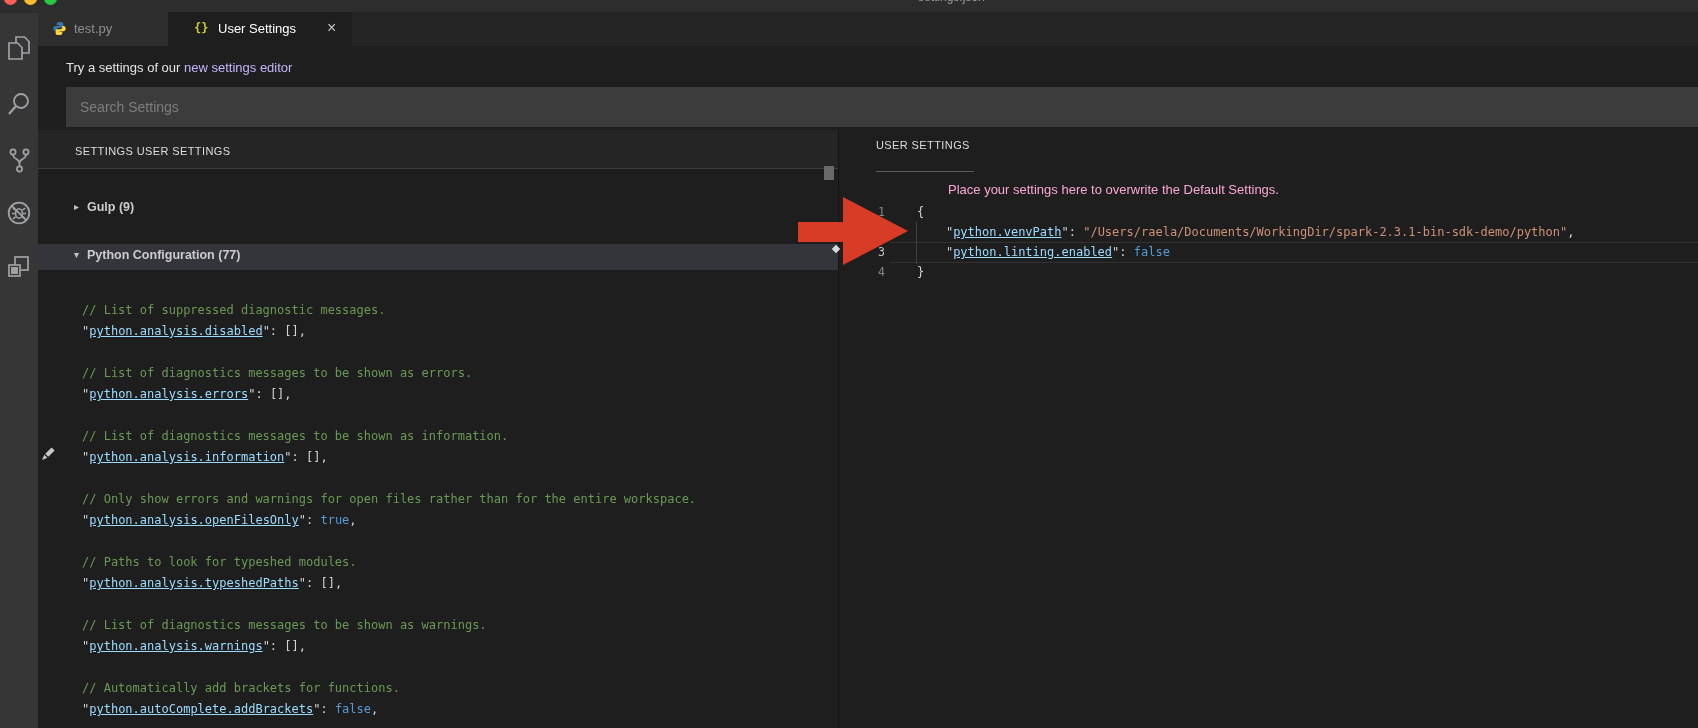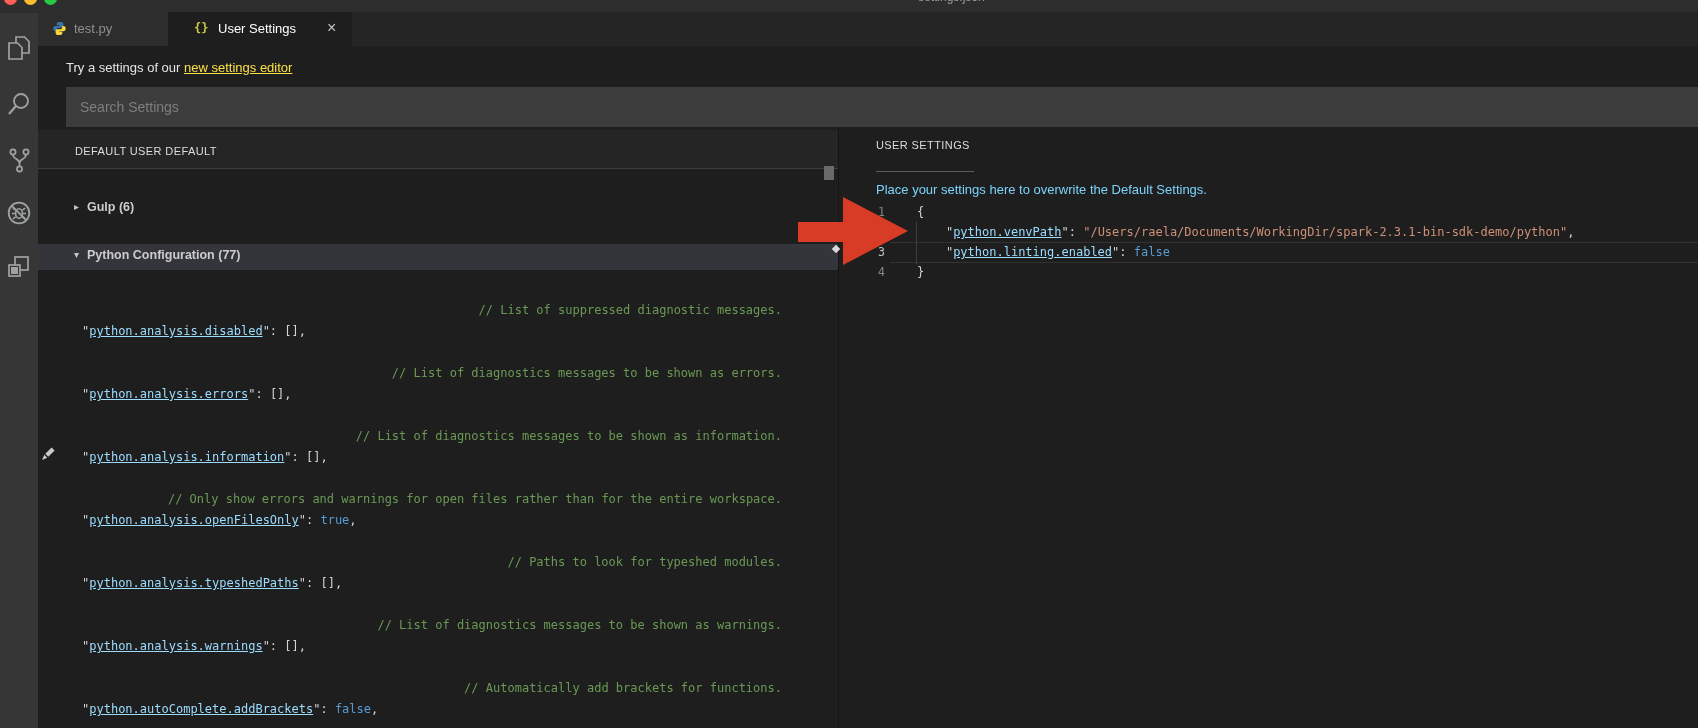--- a/index.html
+++ b/index.html
@@ -29,48 +29,48 @@
   .tab.inactive{left:0;width:130px;background:#2d2d2d;}
   .tab.active{left:130px;width:184px;background:#1e1e1e;}
   .tab-icon-py{position:absolute;left:14px;top:9px;width:15px;height:15px;}
   .tab-label{position:absolute;top:9px;font-size:13px;}
   .tab.inactive .tab-label{left:36px;color:#8f8f8f;}
   .tab.active .tab-label{left:50px;color:#ffffff;}
   .braces-icon{position:absolute;left:26px;top:9px;font-family:"DejaVu Sans Mono",monospace;font-size:12px;font-weight:bold;color:#cbcb41;}
   .tab-close{position:absolute;left:159px;top:7px;font-size:16px;color:#c5c5c5;line-height:18px;}
   
   .banner{position:absolute;left:66px;top:60px;font-size:13px;color:#e4e4e4;}
-  .banner a{color:#fde047;text-decoration:underline;cursor:pointer;}
+  .banner a{color:#c4b5fd;cursor:pointer;}
   .searchbox{position:absolute;left:66px;top:87px;width:1632px;height:40px;background:#3c3c3c;border:none;outline:none;
     padding:0 0 0 14px;font-family:"Liberation Sans",sans-serif;font-size:14px;color:#cccccc;}
   .searchbox::placeholder{color:#7e7e7e;opacity:1;}
   
   .left-head-strip{position:absolute;left:38px;top:130px;width:800px;height:39px;background:#252526;border-bottom:1px solid #3c3c3c;}
   .left-head{position:absolute;left:75px;top:145px;font-size:11px;letter-spacing:.4px;color:#dddddd;}
   .group-row{position:absolute;left:38px;width:800px;height:26px;color:#cccccc;}
   .group-row .chev{position:absolute;left:36px;top:5px;font-size:10px;color:#c5c5c5;}
   .group-row .glabel{position:absolute;left:49px;top:4px;font-size:12.5px;font-weight:bold;}
   .group-gulp{top:196px;}
   .group-python{top:244px;background:#34353a;}
   .code{font-family:"DejaVu Sans Mono",monospace;font-size:12px;white-space:pre;}
   .default-list{position:absolute;left:82px;top:300px;width:700px;}
   .dl{height:21px;line-height:21px;}
-  .tok-comment{color:var(--c-comment);text-align:right;}
+  .tok-comment{color:var(--c-comment);}
   .tok-key{color:var(--c-key);text-decoration:underline;}
   .tok-string{color:var(--c-string);}
   .tok-keyword{color:var(--c-keyword);}
   .tok-punct{color:var(--c-punct);}
   .pencil{position:absolute;left:38px;top:444px;width:20px;height:20px;}
   
   .pane-divider{position:absolute;left:838px;top:127px;width:1px;height:601px;background:#151515;}
   .scroll-thumb{position:absolute;left:824px;top:166px;width:10px;height:14px;background:#6a6a6a;}
   
   .right-head{position:absolute;left:876px;top:139px;font-size:11px;letter-spacing:.4px;color:#dddddd;}
   .right-head-underline{position:absolute;left:876px;top:171px;width:98px;height:1px;background:#5c5c5c;}
-  .right-desc{position:absolute;left:876px;top:182px;font-size:13px;color:#7dd3fc;}
+  .right-desc{position:absolute;left:948px;top:182px;font-size:13px;color:#f9a8d4;}
   .u-gutter{position:absolute;left:845px;top:202px;width:40px;text-align:right;}
   .u-num{height:20px;line-height:20px;font-family:"DejaVu Sans Mono",monospace;font-size:11.5px;color:#858585;}
   .u-num.current{color:#c6c6c6;}
   .u-codecol{position:absolute;left:917px;top:202px;}
   .u-code{height:20px;line-height:20px;}
   .current-line-box{position:absolute;left:890px;top:242px;width:808px;height:21px;border-top:1px solid #323232;border-bottom:1px solid #323232;}
   .indent-guide{position:absolute;left:916px;top:222px;width:1px;height:42px;background:#404040;}
   .gutter-speck{position:absolute;left:833px;top:246px;width:6px;height:6px;background:#d8d8d8;transform:rotate(45deg);}
   
   .arrow-tail{position:absolute;left:798px;top:222px;width:50px;height:20px;background:var(--c-arrow);}
@@ -130,25 +130,25 @@
       <rect x="4" y="12" width="11" height="11" fill="#363636"></rect>
       <rect x="6" y="14" width="7" height="7" fill="#9fa2a4" stroke="none"></rect>
     </svg>
   </div>
 
   <div class="banner"><span>Try a settings of our </span><a>new settings editor</a></div>
 
   <input class="searchbox" value="" placeholder="Search Settings" style="">
 
   <div class="left-head-strip"></div>
-  <div class="left-head">DEFAULT USER DEFAULT</div>
+  <div class="left-head">SETTINGS USER SETTINGS</div>
 
   <div class="group-row group-gulp">
     <span class="chev">▸</span>
-    <span class="glabel">Gulp (6)</span>
+    <span class="glabel">Gulp (9)</span>
   </div>
   <div class="group-row group-python">
     <span class="chev">▾</span>
     <span class="glabel">Python Configuration (77)</span>
   </div>
 
   <div class="default-list code"><div class="dl tok-comment">// List of suppressed diagnostic messages.</div><div class="dl"><span class="tok-punct">"</span><span class="tok-key">python.analysis.disabled</span><span class="tok-punct">": </span><span class="tok-punct">[]</span><span class="tok-punct">,</span></div><div class="dl"></div><div class="dl tok-comment">// List of diagnostics messages to be shown as errors.</div><div class="dl"><span class="tok-punct">"</span><span class="tok-key">python.analysis.errors</span><span class="tok-punct">": </span><span class="tok-punct">[]</span><span class="tok-punct">,</span></div><div class="dl"></div><div class="dl tok-comment">// List of diagnostics messages to be shown as information.</div><div class="dl"><span class="tok-punct">"</span><span class="tok-key">python.analysis.information</span><span class="tok-punct">": </span><span class="tok-punct">[]</span><span class="tok-punct">,</span></div><div class="dl"></div><div class="dl tok-comment">// Only show errors and warnings for open files rather than for the entire workspace.</div><div class="dl"><span class="tok-punct">"</span><span class="tok-key">python.analysis.openFilesOnly</span><span class="tok-punct">": </span><span class="tok-keyword">true</span><span class="tok-punct">,</span></div><div class="dl"></div><div class="dl tok-comment">// Paths to look for typeshed modules.</div><div class="dl"><span class="tok-punct">"</span><span class="tok-key">python.analysis.typeshedPaths</span><span class="tok-punct">": </span><span class="tok-punct">[]</span><span class="tok-punct">,</span></div><div class="dl"></div><div class="dl tok-comment">// List of diagnostics messages to be shown as warnings.</div><div class="dl"><span class="tok-punct">"</span><span class="tok-key">python.analysis.warnings</span><span class="tok-punct">": </span><span class="tok-punct">[]</span><span class="tok-punct">,</span></div><div class="dl"></div><div class="dl tok-comment">// Automatically add brackets for functions.</div><div class="dl"><span class="tok-punct">"</span><span class="tok-key">python.autoComplete.addBrackets</span><span class="tok-punct">": </span><span class="tok-keyword">false</span><span class="tok-punct">,</span></div><div class="dl"></div></div>
 
   <svg class="pencil" viewBox="0 0 20 20">
     <path fill="#c9c9c9" d="M4 16 L6.3 10.7 L9.3 13.7 Z M7.3 9.7 L13.6 3.4 L16.6 6.4 L10.3 12.7 Z"></path>

